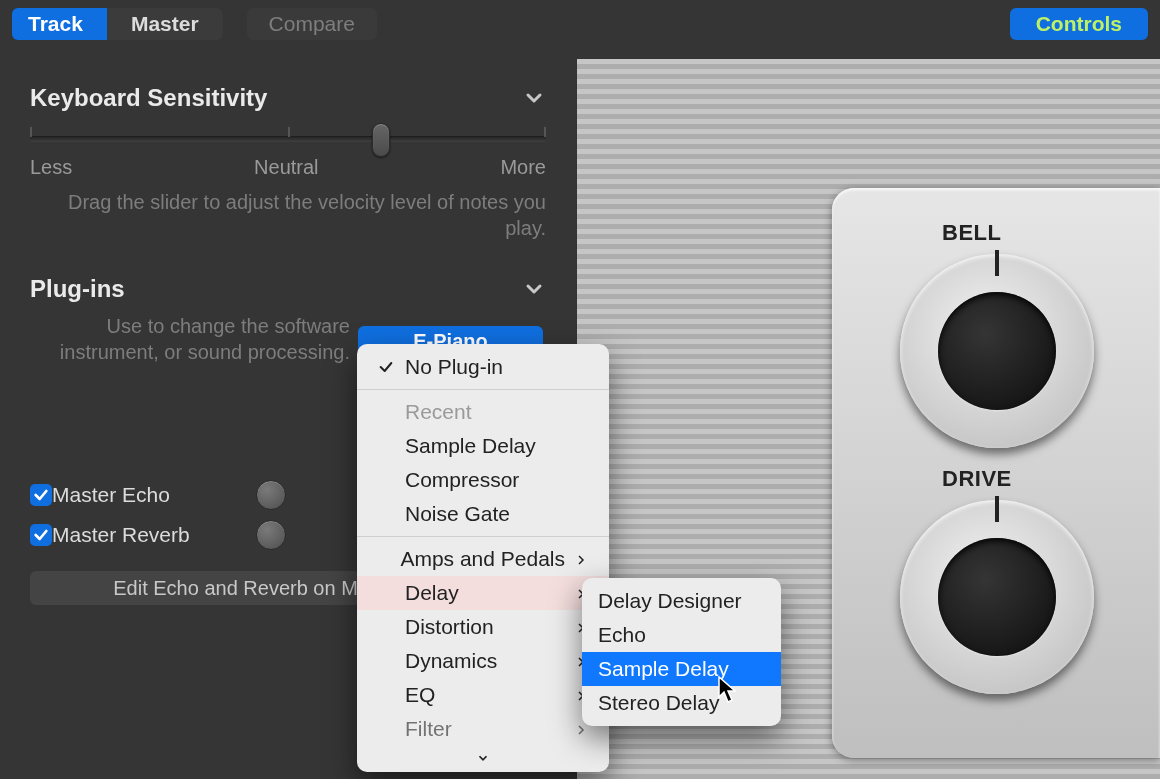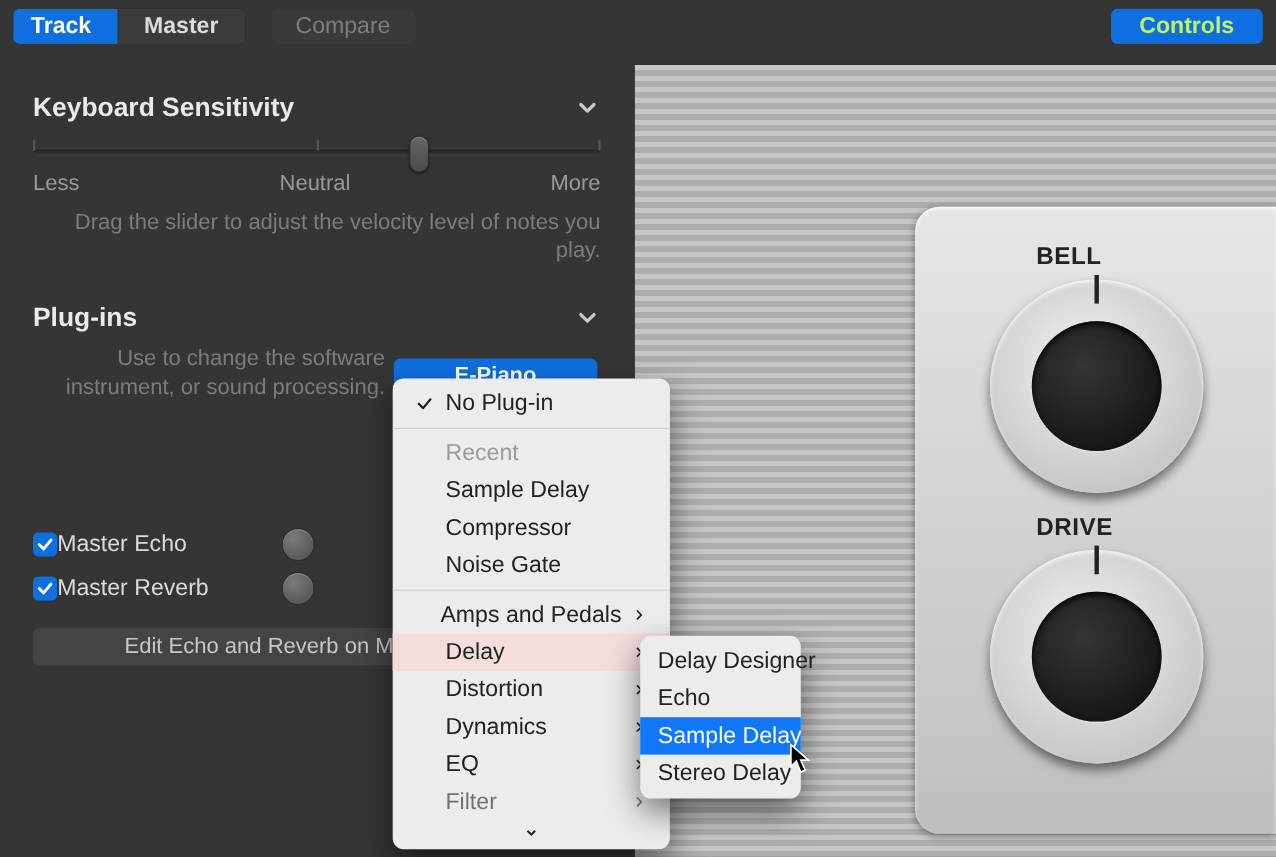--- a/index.html
+++ b/index.html
@@ -130,21 +130,21 @@
 .menu .item {
   display: flex; align-items: center; gap: 10px;
   padding: 5px 22px 5px 20px; white-space: nowrap; cursor: default;
 }
 .menu .item .check-slot { width: 18px; display: inline-flex; justify-content: center; }
 .menu .item .arrow { margin-left: auto; }
 .menu .item.cat { color: #9a9a9a; }
 .menu .item.hl { background: #0f78ff; color: #fff; }
 .menu .scroll-ind { text-align: center; height: 20px; }
 .menu-main { left: 325px; top: 344px; width: 252px; margin-left: 32px; }
-.menu-sub  { left: 582px; top: 578px; width: 146px; }
+.menu-sub  { left: 582px; top: 578px; width: 199px; }
 .menu-sub .item { padding-left: 16px; }
 .cursor {
   position: absolute; left: 718px; top: 676px; width: 20px; height: 28px;
 }
 </style>
 </head>
 <body>
 
 <div class="top-bar">
   <div class="seg-group">

